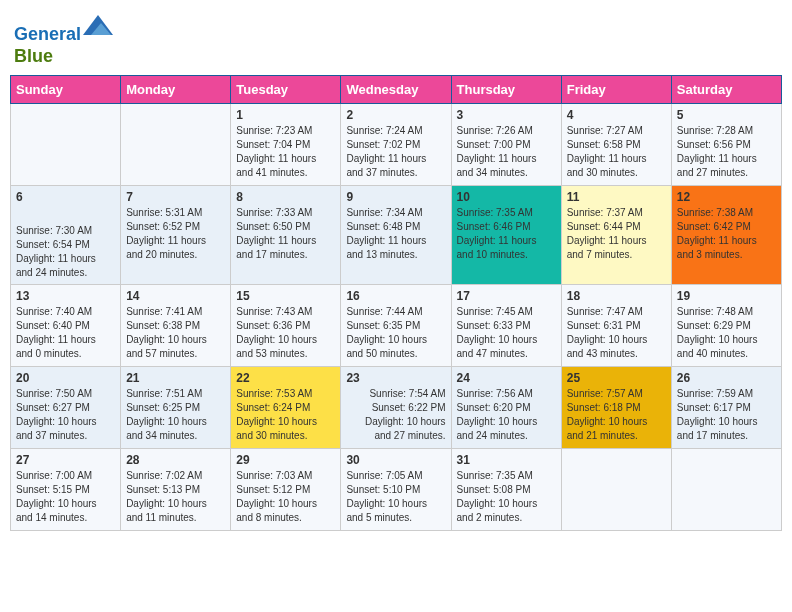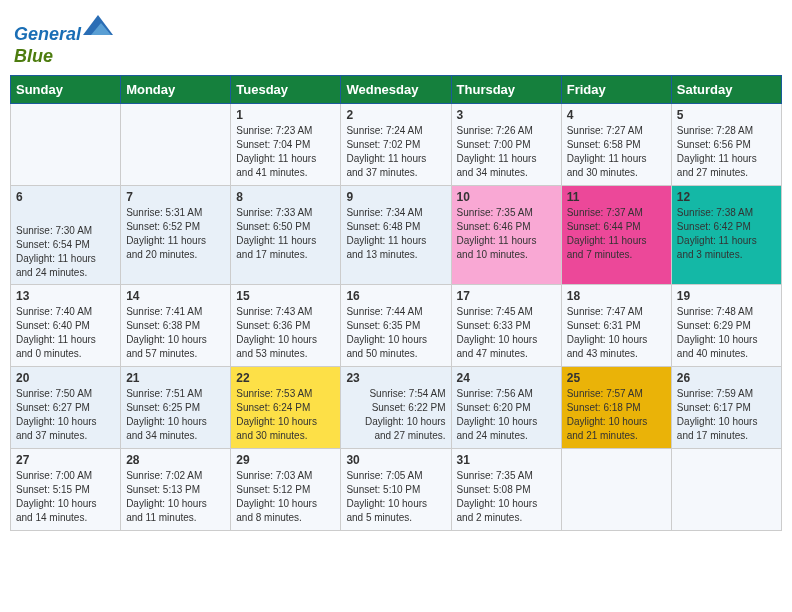--- a/index.html
+++ b/index.html
@@ -13,21 +13,20 @@
     .header {
       display: flex;
       justify-content: space-between;
       align-items: flex-start;
       margin-bottom: 8px;
       padding: 0 4px;
     }
     .logo {
       display: flex;
       align-items: center;
-      font-style: italic;
     }
     .logo-text {
       font-size: 18px;
       font-weight: bold;
       color: #1a1a2e;
       line-height: 1.2;
     }
     .logo-text span {
       color: #1a6eb5;
     }
@@ -48,21 +47,21 @@
       font-size: 16px;
       color: #555;
       font-weight: normal;
     }
     table {
       width: 100%;
       border-collapse: collapse;
       font-size: 11px;
     }
     thead tr th {
-      background-color: #15803d;
+      background-color: #ec4899;
       color: #fff;
       text-align: left;
       padding: 6px 5px;
       font-size: 13px;
       font-weight: bold;
       border: 1px solid #1a5a9a;
     }
     tbody tr td {
       border: 1px solid #ccc;
       vertical-align: top;
@@ -183,33 +182,33 @@
           <div class="day-info" style="white-space: pre-line;">Sunrise: 7:33 AM
 Sunset: 6:50 PM
 Daylight: 11 hours and 17 minutes.</div>
         </td>
         <td style="background-color: rgb(232, 240, 248);">
           <span class="day-number">9</span>
           <div class="day-info" style="white-space: pre-line;">Sunrise: 7:34 AM
 Sunset: 6:48 PM
 Daylight: 11 hours and 13 minutes.</div>
         </td>
-        <td style="background-color: #f9a8d4;">
+        <td style="background-color: #14b8a6;">
           <span class="day-number">10</span>
           <div class="day-info" style="white-space: pre-line;">Sunrise: 7:35 AM
 Sunset: 6:46 PM
 Daylight: 11 hours and 10 minutes.</div>
         </td>
-        <td style="background-color: #ec4899;">
+        <td style="background-color: #fef9c3;">
           <span class="day-number">11</span>
           <div class="day-info" style="white-space: pre-line;">Sunrise: 7:37 AM
 Sunset: 6:44 PM
 Daylight: 11 hours and 7 minutes.</div>
         </td>
-        <td style="background-color: #14b8a6;">
+        <td style="background-color: #f97316;">
           <span class="day-number">12</span>
           <div class="day-info" style="white-space: pre-line;">Sunrise: 7:38 AM
 Sunset: 6:42 PM
 Daylight: 11 hours and 3 minutes.</div>
         </td>
       </tr>
       <tr>
         <td style="background-color: rgb(245, 248, 252);">
           <span class="day-number">13</span>
           <div class="day-info" style="white-space: pre-line;">Sunrise: 7:40 AM

